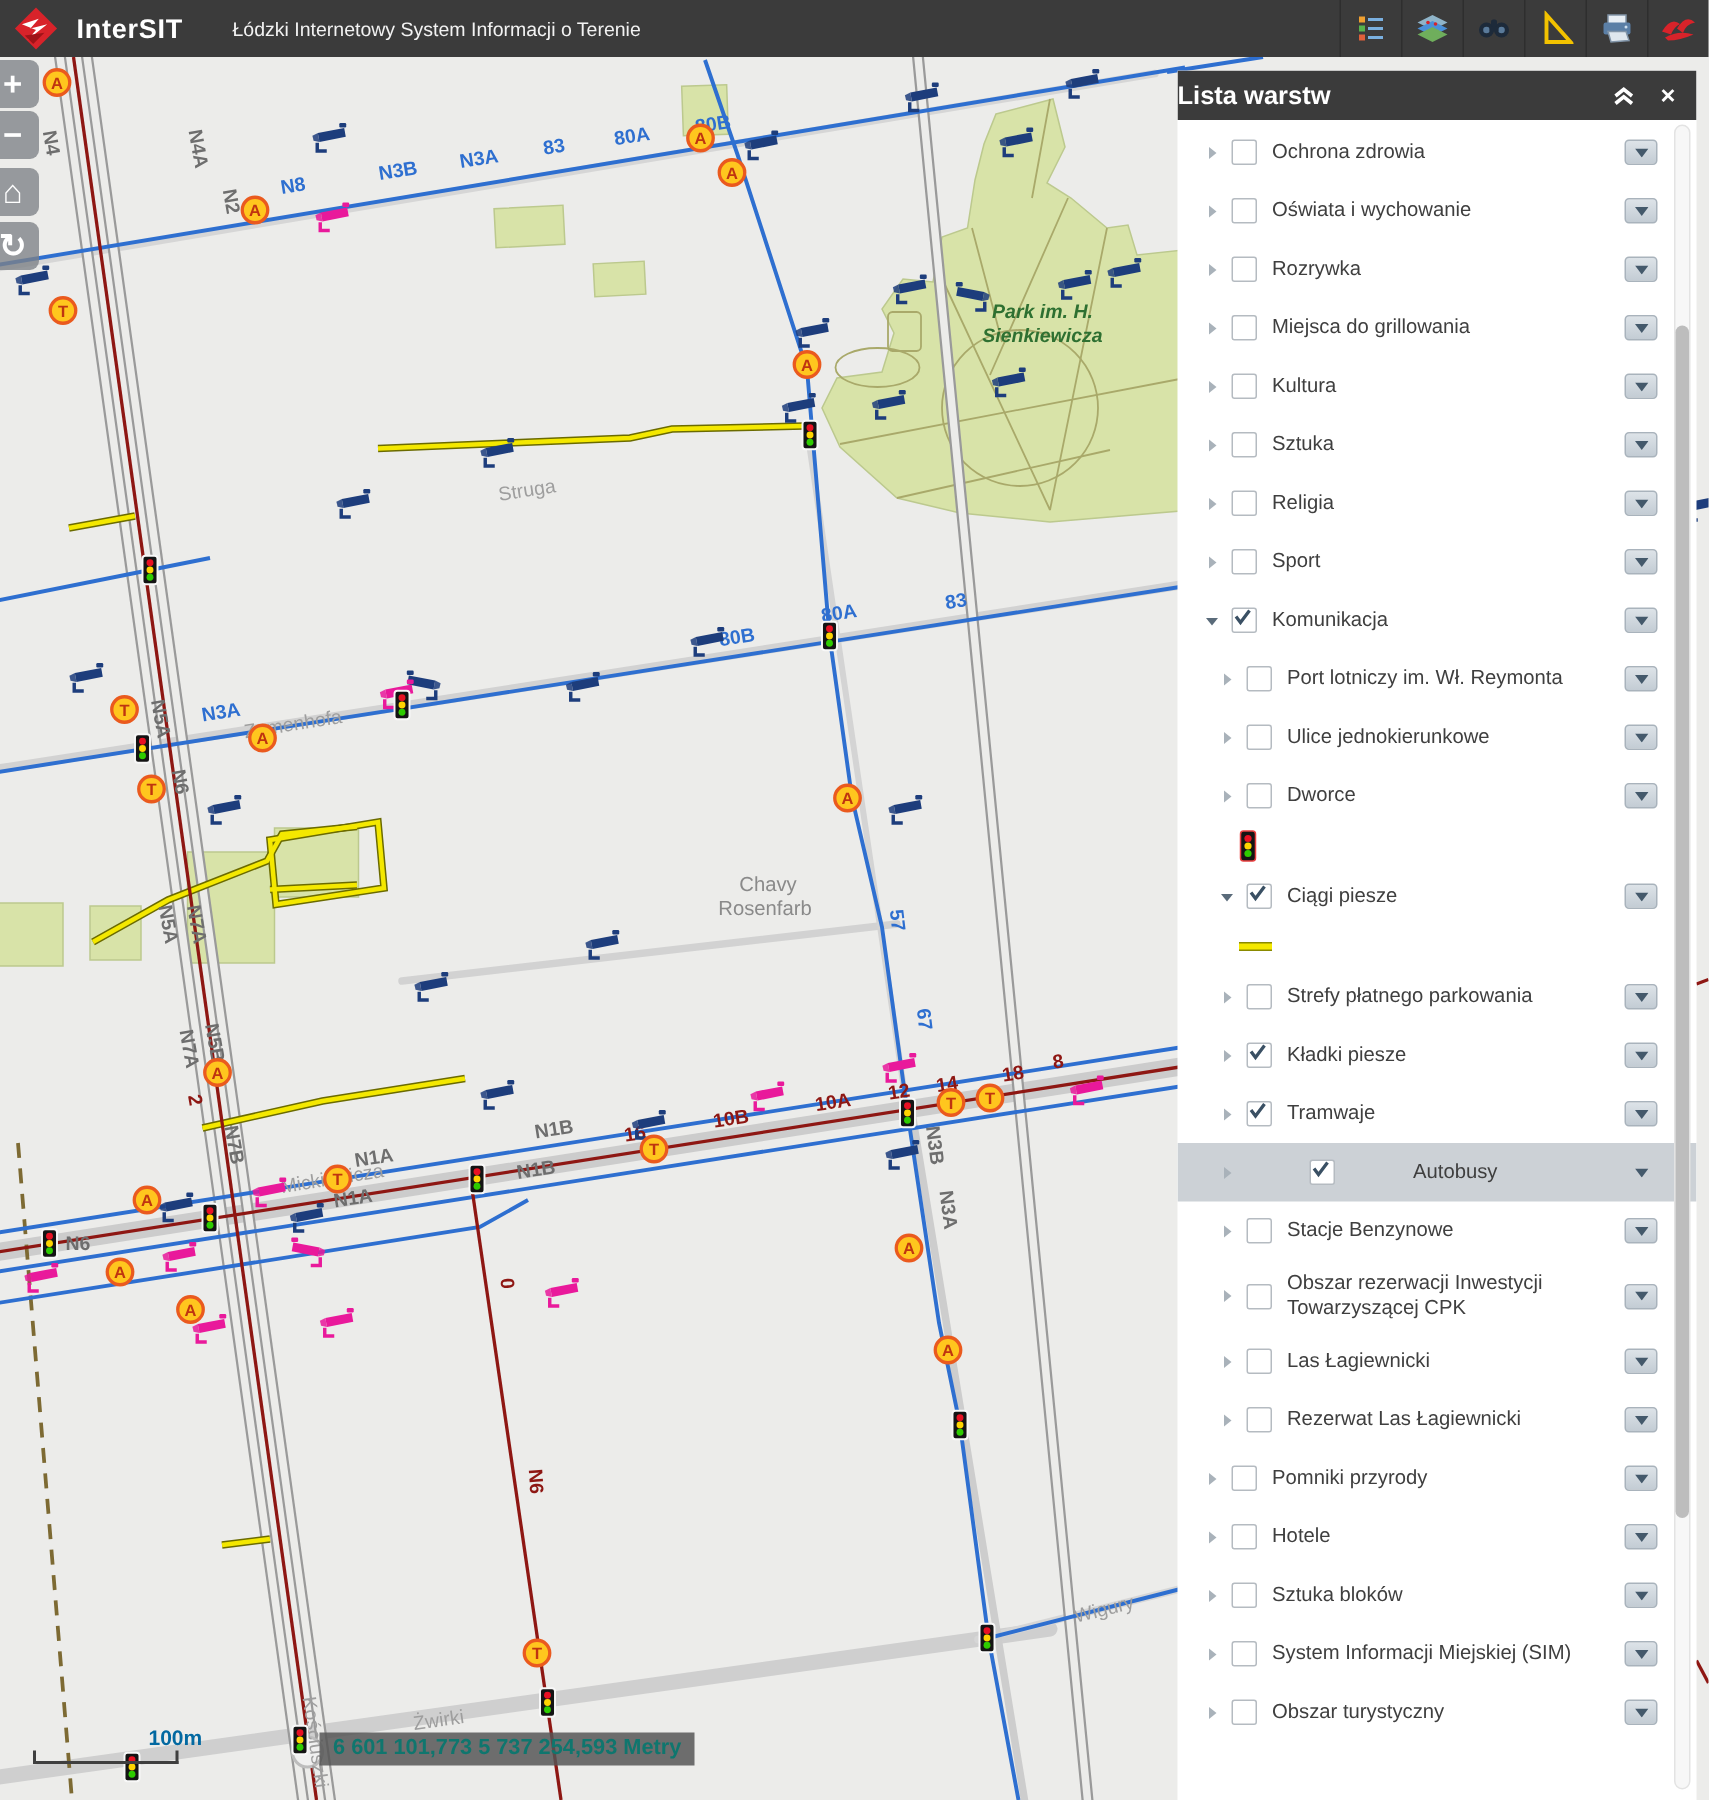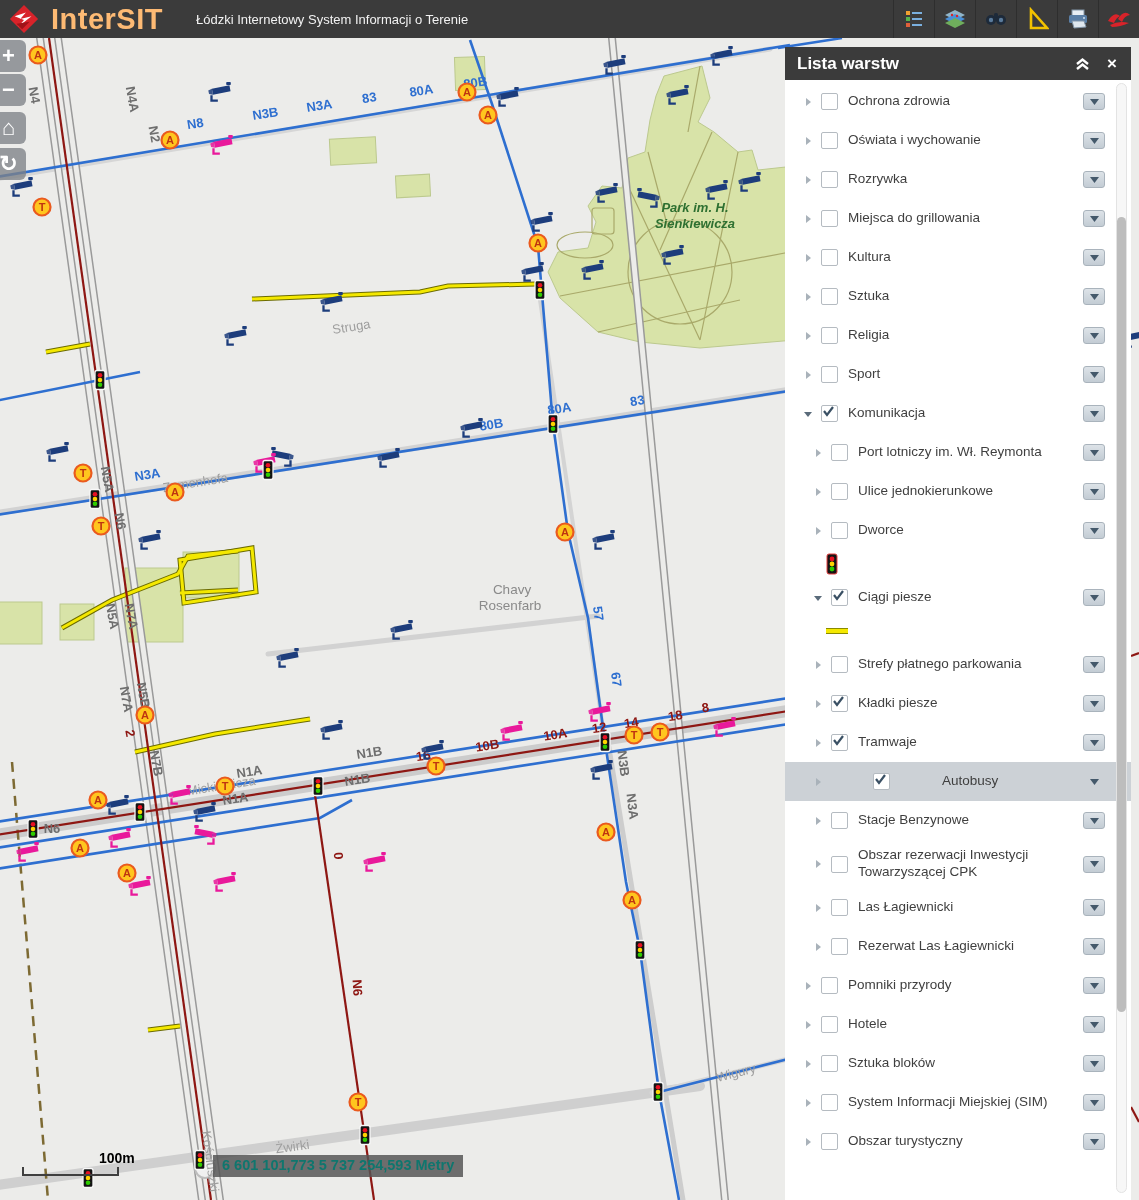--- a/index.html
+++ b/index.html
@@ -1,48 +1,48 @@
 <!DOCTYPE html>
 <html><head>
 <meta charset="utf-8">
 <style>
   html,body{margin:0;padding:0;width:1139px;height:1200px;overflow:hidden;
     font-family:"Liberation Sans",sans-serif;background:#ECECEA;}
   
   .topbar{position:absolute;left:0;top:0;width:1139px;height:38px;background:#3b3b3b;
     display:flex;align-items:center;z-index:20;}
   .logo{margin-left:9px;width:30px;height:30px;flex:0 0 auto;}
-  .apptitle{color:#fdba74;font-size:29px;font-weight:bold;margin-left:12px;letter-spacing:.5px;text-align:center;}
+  .apptitle{color:#ffffff;font-size:18px;font-weight:bold;margin-left:12px;letter-spacing:.5px;text-align:center;}
   .subtitle{color:#f2f2f2;font-size:13px;margin-left:33px;}
   .toolbar{margin-left:auto;display:flex;height:38px;}
   .tbtn{width:41px;height:38px;display:flex;align-items:center;justify-content:center;
     border-left:1px solid #2e2e2e;box-sizing:border-box;cursor:pointer;}
   
   #mapsvg{position:absolute;left:0;top:0;z-index:1;}
   .street{fill:#9e9e9e;font-size:13px;}
   .rlab{font-weight:bold;font-size:13px;}
   .rlab.blue{fill:#2e6fd0;} .rlab.gray{fill:#6e6e6e;} .rlab.red{fill:#8e1713;}
   .parklab{fill:#2e7031;font-size:13px;font-style:italic;font-weight:bold;}
   .arealab{fill:#8a8a8a;font-size:13.5px;}
   .stoptxt{font-weight:bold;font-size:11px;fill:#bf3410;text-anchor:middle;}
   
   .zctl{position:absolute;left:-9px;width:35px;height:32px;background:rgba(125,129,134,.78);
     border-radius:6px;color:#fff;display:flex;align-items:center;justify-content:center;
     font-size:22px;font-weight:bold;z-index:6;cursor:pointer;}
   
-  .scale-label{position:absolute;left:99px;top:1150px;font-size:14px;font-weight:bold;color:#000000;z-index:6;}
+  .scale-label{position:absolute;left:99px;top:1150px;font-size:14px;font-weight:bold;color:#0369a1;z-index:6;}
   .scale-bar{position:absolute;left:22px;top:1167px;width:93px;height:7px;z-index:6;
     border-left:2px solid #3f3f3f;border-right:2px solid #3f3f3f;border-bottom:2px solid #3f3f3f;}
   .coords{position:absolute;left:213px;top:1155px;z-index:6;background:rgba(85,85,85,.84);
     color:#0f766e;font-size:14.5px;font-weight:bold;padding:2px 9px 4px 9px;white-space:nowrap;}
   
   .panel{position:absolute;left:785px;top:47px;width:346px;height:1153px;background:#fff;
     z-index:10;overflow:hidden;}
   .panel-header{height:33px;background:#3b3b3b;display:flex;align-items:center;}
-  .panel-title{color:#fff;font-weight:bold;font-size:17px;margin-left:12px;flex:1;}
+  .panel-title{color:#fff;font-weight:bold;font-size:17px;flex:1;}
   .ph-btn{width:30px;height:33px;display:flex;align-items:center;justify-content:center;cursor:pointer;color:#fff;}
   .rows{padding-top:2px;}
   .row{height:39px;display:flex;align-items:center;position:relative;padding-left:18px;box-sizing:border-box;}
   .row.child{padding-left:28px;}
   .row.hl{background:#ccd1d6;gap:42px;}
   .row.tall{height:48px;}
   .exp{width:11px;height:11px;margin-right:7px;flex:0 0 auto;display:flex;align-items:center;cursor:pointer;}
   .cb{width:15px;height:15px;border:1px solid #b5bbc1;border-radius:2px;background:#fff;
     margin-right:10px;flex:0 0 auto;position:relative;cursor:pointer;}
   .lbl{font-size:13.5px;color:#3f3f3f;line-height:1.25;max-width:208px;}

